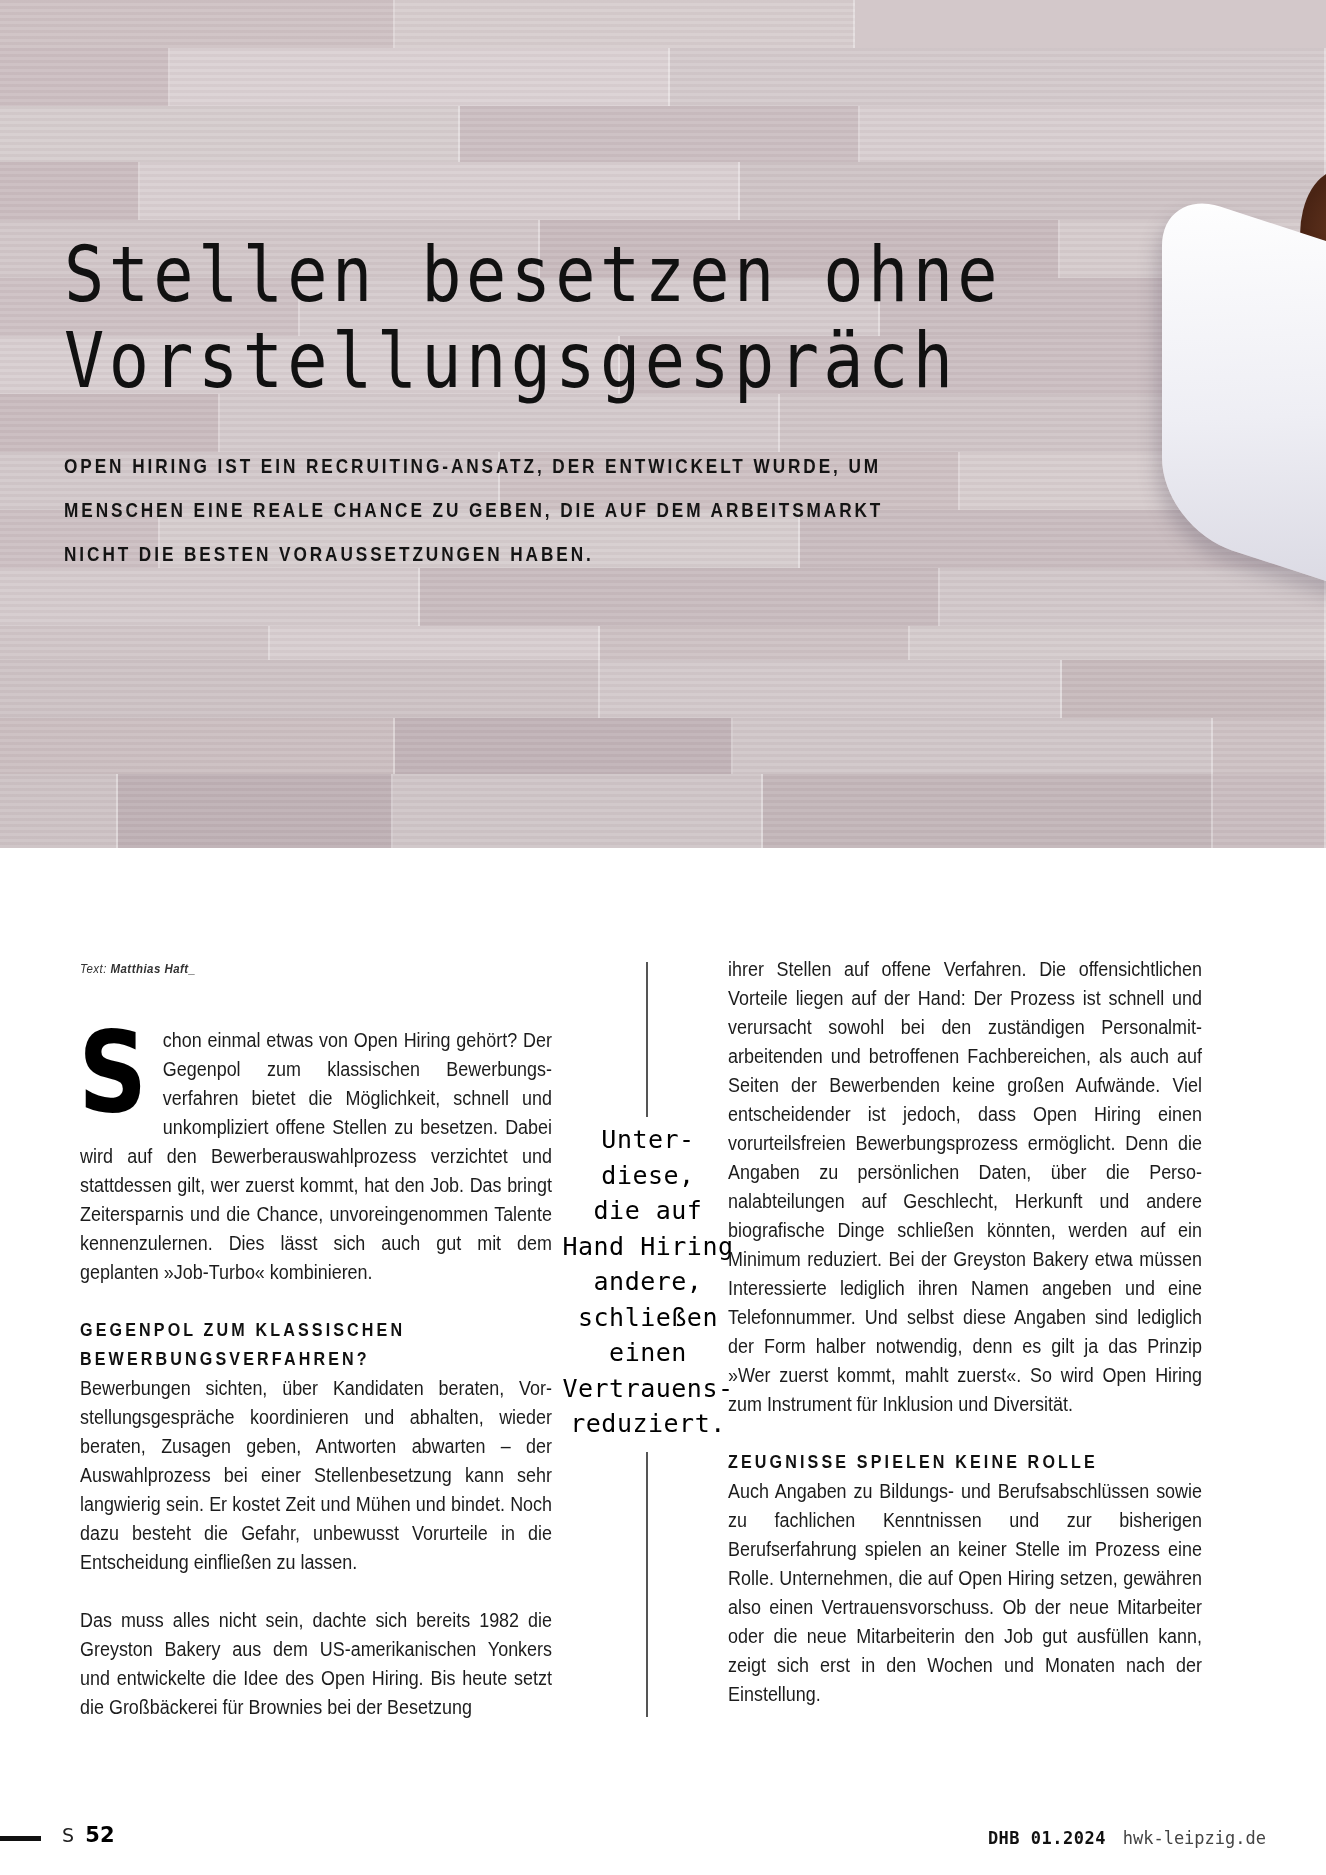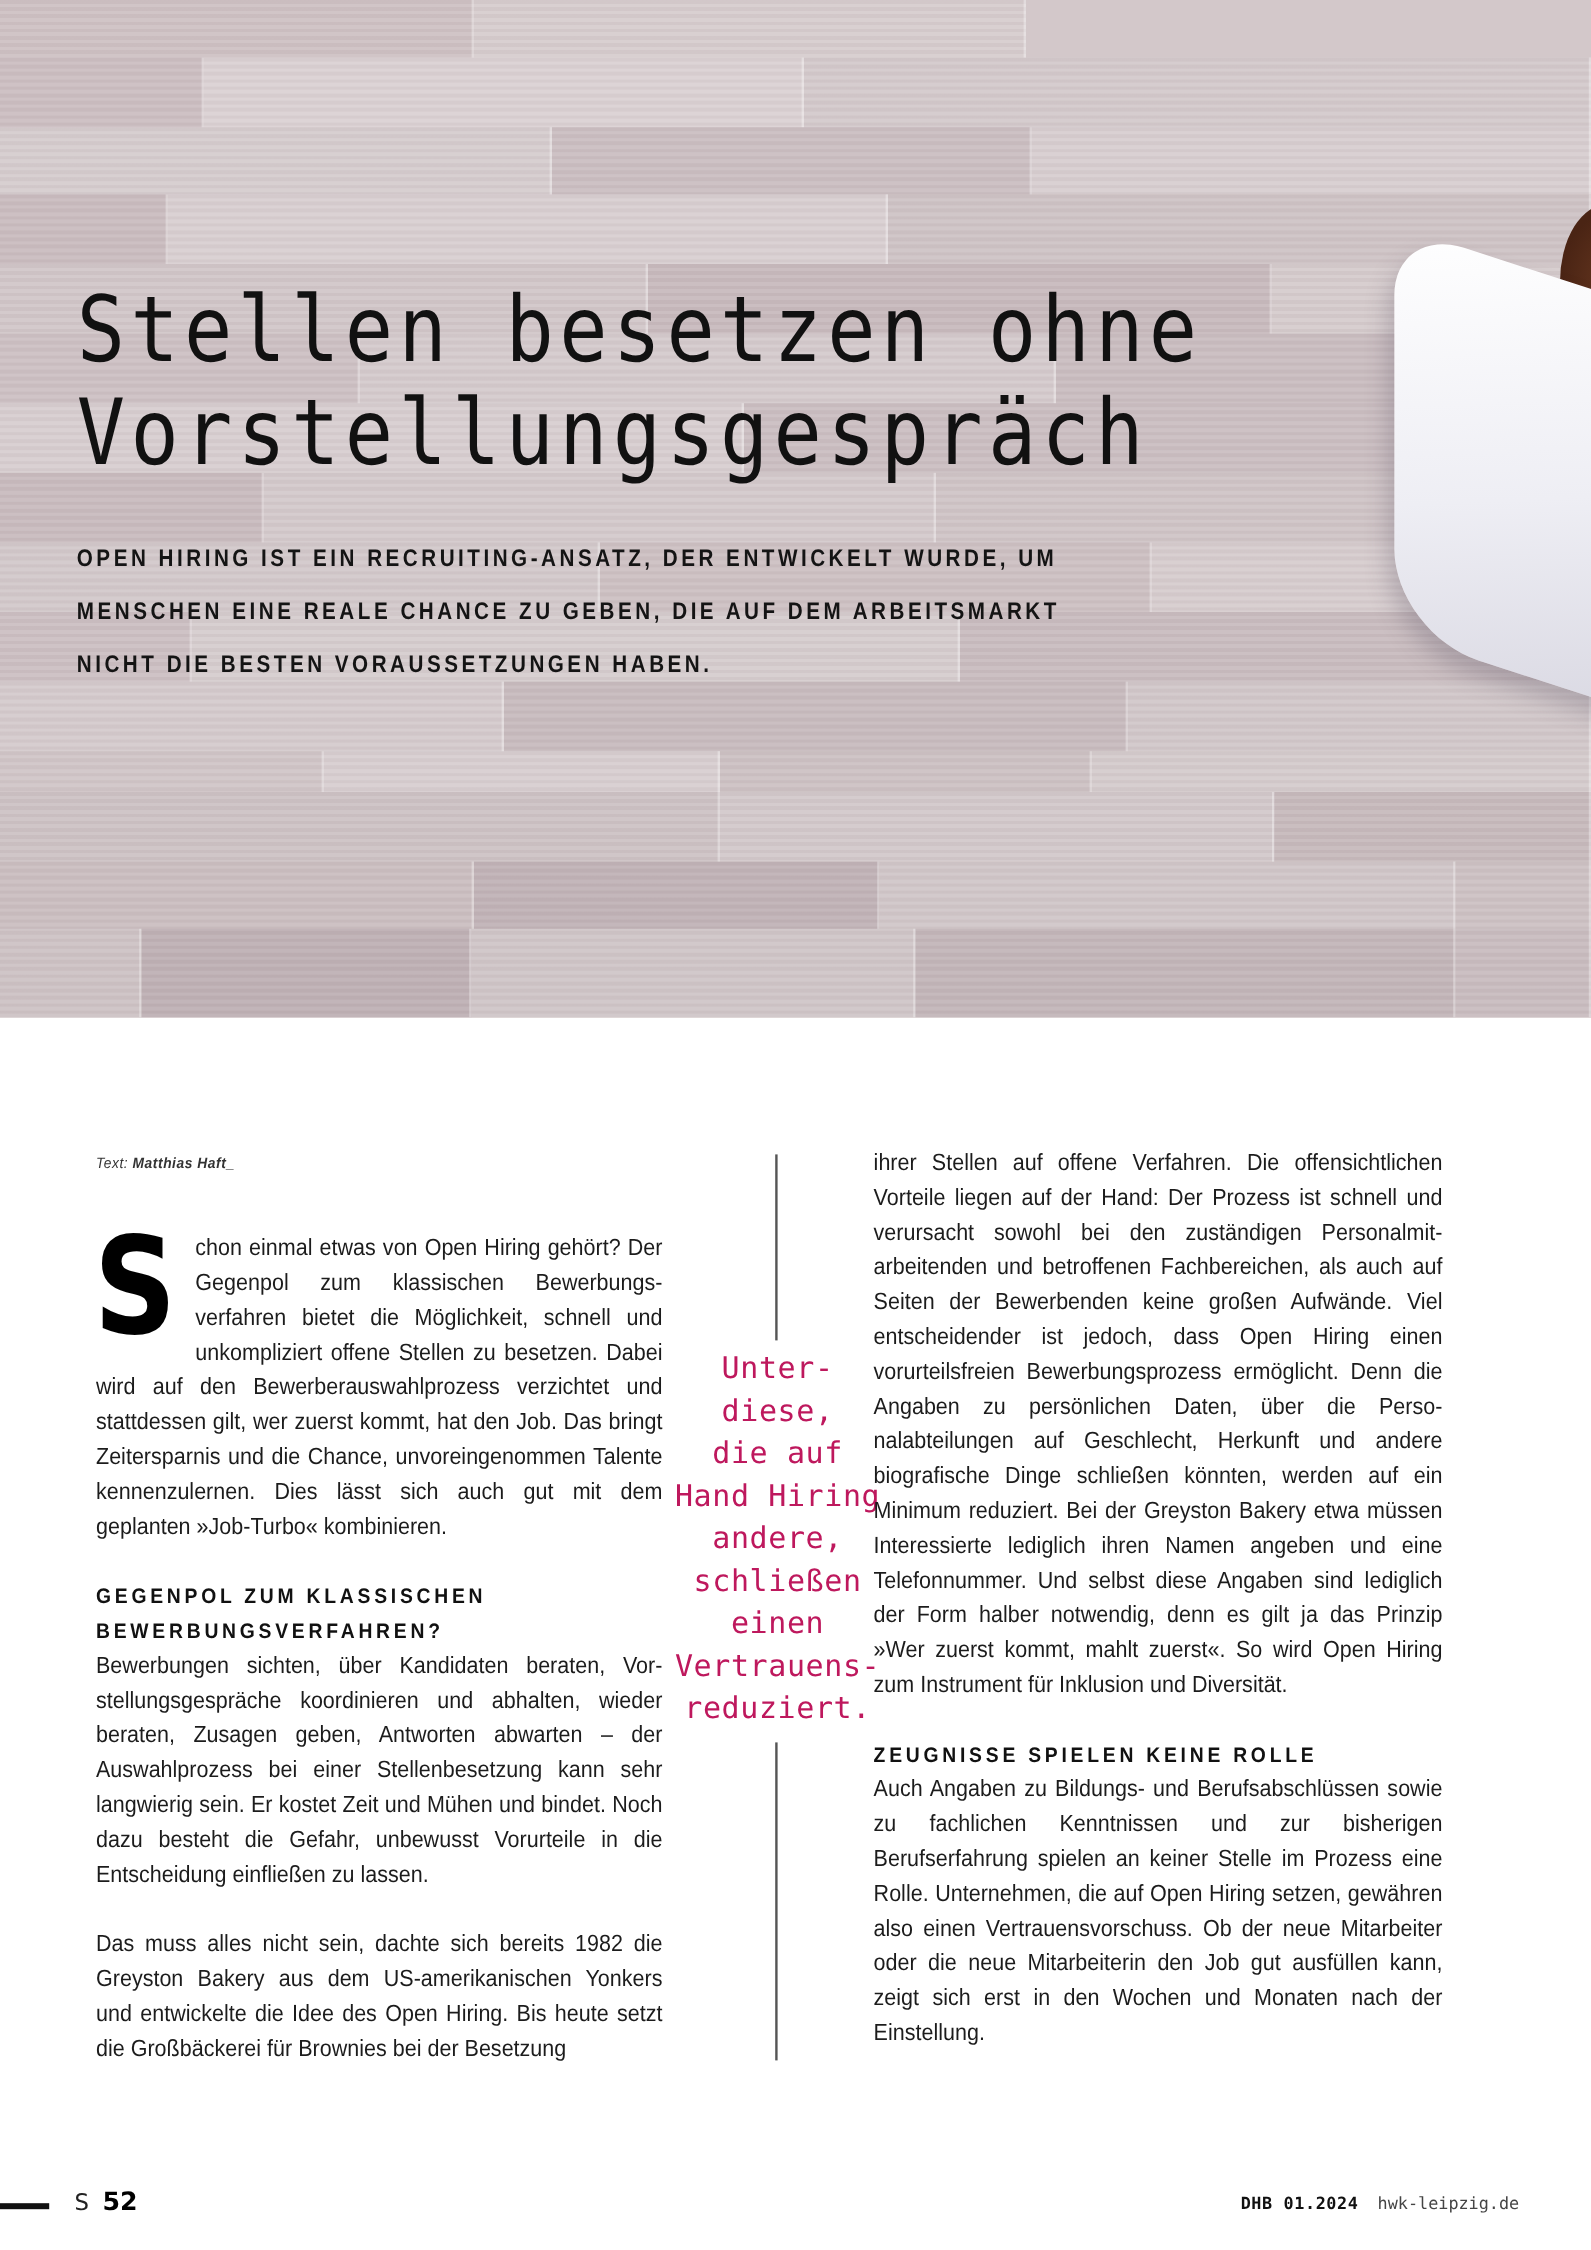--- a/index.html
+++ b/index.html
@@ -64,29 +64,29 @@
     font-weight: bold; font-size: 17.5px; line-height: 29px; letter-spacing: 3.4px;
     text-transform: uppercase; color: #111; text-align: left;
   }
   .gap { height: 29px; }
 
   
   .pull-rule { position: absolute; left: 646px; width: 2px; background: #555; }
   .pull-quote {
     position: absolute; left: 548px; top: 1122px; width: 200px; text-align: center;
     font-family: "DejaVu Sans Mono", monospace; font-size: 25px; line-height: 35.5px;
-    color: #be185d; letter-spacing: 0.5px;
+    color: #000000; letter-spacing: 0.5px;
   }
 
   
   .footer-rule { position: absolute; left: 0; top: 1836px; width: 41px; height: 5px; background: #111; }
   .page-num { position: absolute; left: 62px; top: 1823px; font-size: 19px; color: #222; }
   .page-num .s { font-family: "DejaVu Sans", sans-serif; font-weight: normal; margin-right: 6px; }
   .page-num .n { font-family: "DejaVu Sans", sans-serif; font-weight: bold; font-size: 21px; color: #000; }
-  .footer-right { position: absolute; right: 60px; top: 1828px; font-size: 14px; }
+  .footer-right { position: absolute; right: 60px; top: 1828px; font-size: 17px; }
   .footer-right .issue { font-family: "DejaVu Sans Mono", monospace; font-weight: bold; color: #111; margin-right: 12px; letter-spacing: 0.5px; }
   .footer-right .site { font-family: "DejaVu Sans Mono", monospace; color: #444; }
 </style>
 </head>
 <body>
 
 <div class="hero">
   <div class="plank-row" style="top:0;background:#d3c8ca">
     <div class="plank" style="left:0;width:395px;background-color:#cfc2c4"></div>
     <div class="plank" style="left:395px;width:460px;background-color:#d7cdcf"></div>

